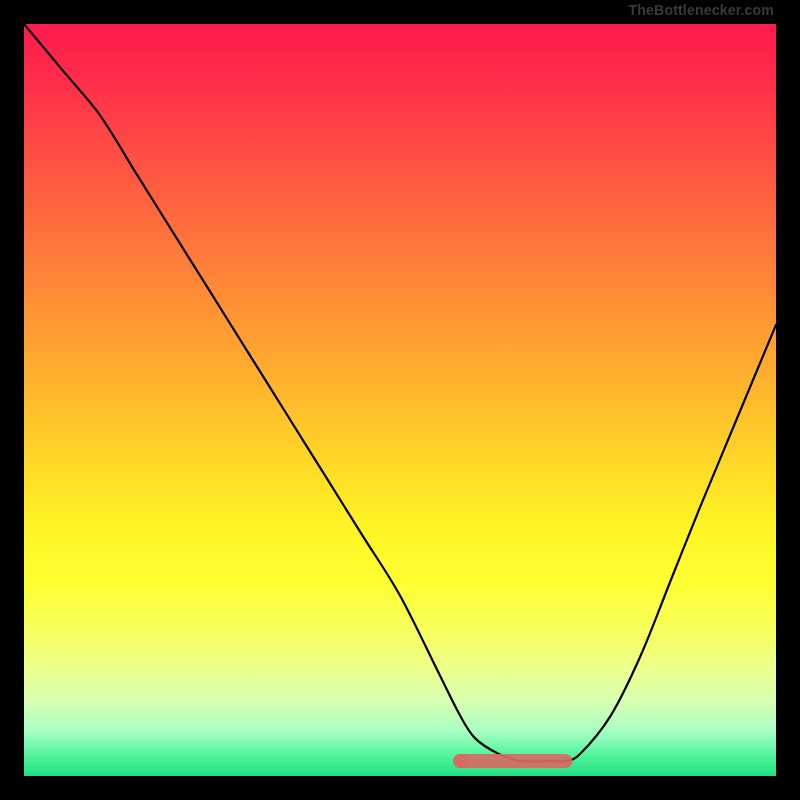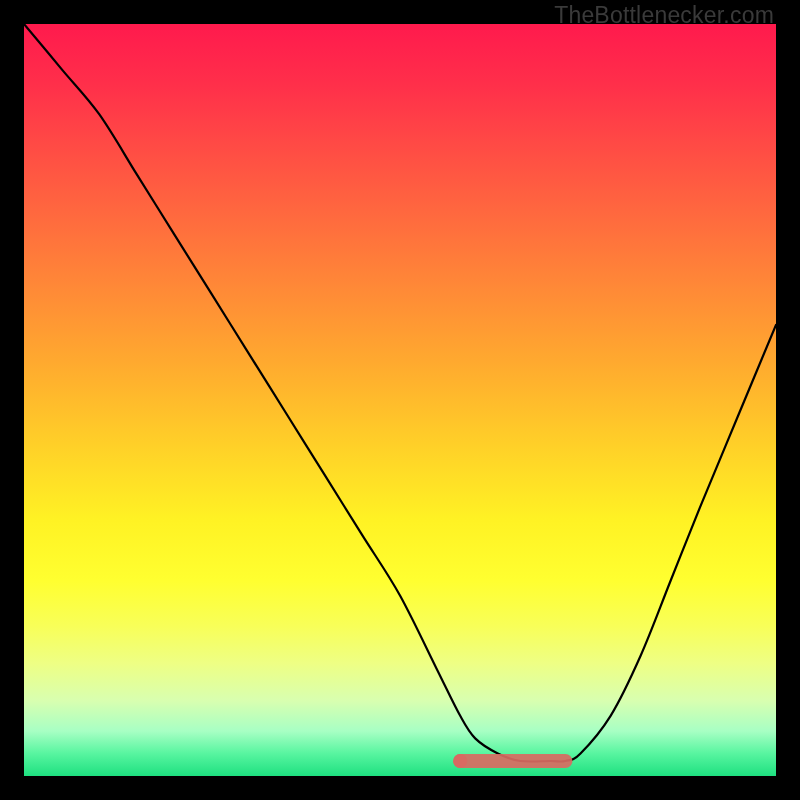--- a/index.html
+++ b/index.html
@@ -32,23 +32,23 @@
       #a8ffc4 94%,
       #58f5a0 97%,
       #1ee080 100%);
     overflow: hidden;
   }
   .attribution {
     position: absolute;
     top: 2px;
     right: 26px;
     font-family: Arial, Helvetica, sans-serif;
-    font-size: 23px;
+    font-size: 14px;
     color: #3a3a3a;
-    font-weight: 400;
+    font-weight: 700;
     letter-spacing: 0.2px;
   }
   .curve {
     position: absolute;
     inset: 0;
     width: 100%;
     height: 100%;
   }
   .main-line {
     fill: none;

